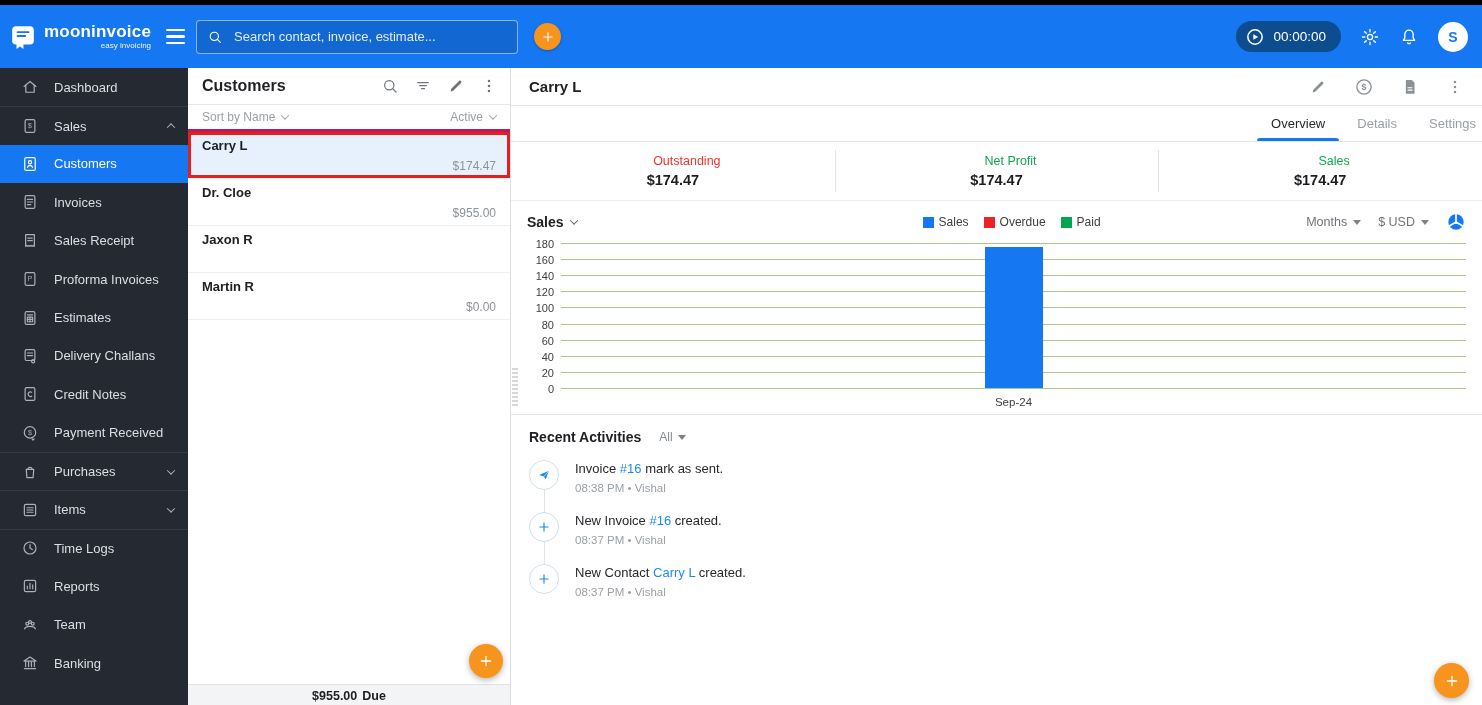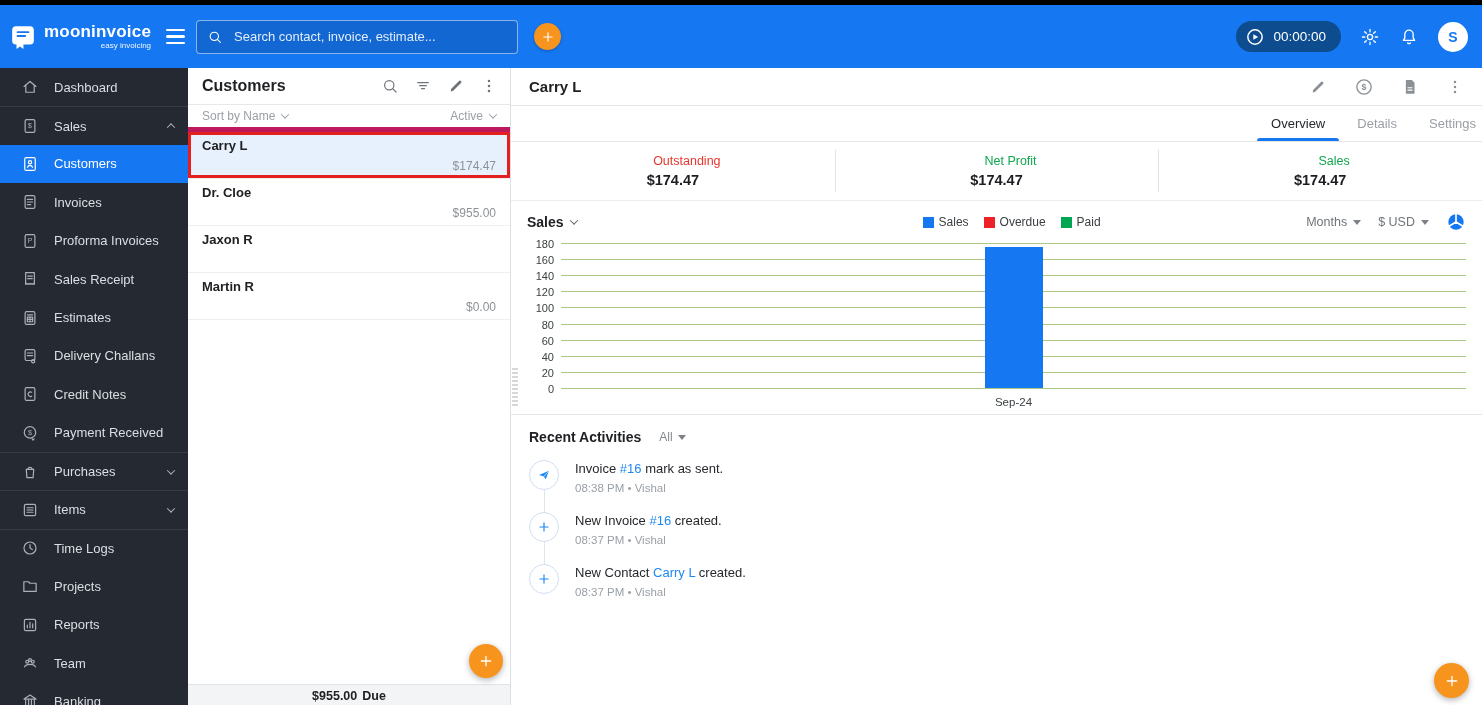--- a/index.html
+++ b/index.html
@@ -44,21 +44,21 @@
   .side-item.active{background:#1577f2;color:#fff;}
   .side-item.active .svg-icon{color:#fff;}
   .side-item .chev{margin-left:auto;color:#aeb6bf;}
 
   
   .customers{width:323px;border-right:1px solid #dcdfe3;display:flex;flex-direction:column;background:#fff;position:relative;flex:none;}
   .cust-header{height:37px;display:flex;align-items:center;padding:0 12px 0 14px;border-bottom:1px solid #e8e8e8;flex:none;}
   .cust-title{font-size:16px;font-weight:bold;color:#1f2124;flex:1;}
   .cust-icons{display:flex;gap:15px;color:#6f747a;align-items:center;}
   .cust-icons .icon-btn{color:#6f747a;}
-  .sort-row{height:27px;display:flex;align-items:center;padding:0 14px;font-size:12px;color:#9aa0a6;border-bottom:5px solid #be185d;flex:none;}
+  .sort-row{height:27px;display:flex;align-items:center;padding:0 14px;font-size:12px;color:#9aa0a6;border-bottom:3px solid #be185d;flex:none;}
   .sort-left,.sort-right{display:flex;align-items:center;gap:7px;cursor:pointer;}
   .sort-right{margin-left:auto;}
   .cust-list{flex:1;overflow:hidden;}
   .cust-row{height:47px;padding:6px 14px 5px;border-bottom:1px solid #efefef;display:flex;flex-direction:column;justify-content:space-between;cursor:pointer;}
   .cust-name{font-size:13px;font-weight:bold;color:#202124;}
   .cust-amount{font-size:12px;color:#8d9298;align-self:flex-end;}
   .cust-row.selected{background:#e7f1fd;box-shadow:inset 0 0 0 3px #e4201e;}
   .panel-fab{position:absolute;right:7px;bottom:43px;width:34px;height:34px;border-radius:50%;background:#f7941e;border:none;display:flex;align-items:center;justify-content:center;color:#fff;cursor:pointer;box-shadow:0 2px 6px rgba(0,0,0,.3);}
   .cust-footer{height:37px;background:#f3f4f6;border-top:1px solid #e2e3e5;display:flex;flex-direction:column;align-items:center;justify-content:center;gap:2px;flex:none;}
   .footer-line1{font-size:12.5px;color:#202124;font-weight:bold;}
@@ -222,34 +222,34 @@
             <svg viewBox="0 0 24 24" fill="none" stroke="currentColor" stroke-width="1.6" stroke-linecap="round" stroke-linejoin="round">
               <rect x="5.5" y="3.5" width="13" height="17" rx="2"></rect>
               <path d="M8.5 8.5h7M8.5 12h7M8.5 15.5h4.5"></path>
             </svg>
           </span>
           <span class="side-label">Invoices</span>
         </div>
         <div class="side-item">
           <span class="svg-icon ">
             <svg viewBox="0 0 24 24" fill="none" stroke="currentColor" stroke-width="1.6" stroke-linecap="round" stroke-linejoin="round">
+              <path d="M6.2 3.5h11.6v15.6l-1.45-1.2-1.45 1.2-1.45-1.2-1.45 1.2-1.45-1.2-1.45 1.2-1.45-1.2-1.45 1.2z"></path>
+              <path d="M9 8.2h6M9 11.6h6"></path>
+            </svg>
+          </span>
+          <span class="side-label">Sales Receipt</span>
+        </div>
+        <div class="side-item">
+          <span class="svg-icon ">
+            <svg viewBox="0 0 24 24" fill="none" stroke="currentColor" stroke-width="1.6" stroke-linecap="round" stroke-linejoin="round">
               <rect x="5.5" y="3.5" width="13" height="17" rx="2"></rect>
               <text x="12" y="15.3" font-size="9" text-anchor="middle" fill="currentColor" stroke="none" font-family="inherit">P</text>
             </svg>
           </span>
           <span class="side-label">Proforma Invoices</span>
-        </div>
-        <div class="side-item">
-          <span class="svg-icon ">
-            <svg viewBox="0 0 24 24" fill="none" stroke="currentColor" stroke-width="1.6" stroke-linecap="round" stroke-linejoin="round">
-              <path d="M6.2 3.5h11.6v15.6l-1.45-1.2-1.45 1.2-1.45-1.2-1.45 1.2-1.45-1.2-1.45 1.2-1.45-1.2-1.45 1.2z"></path>
-              <path d="M9 8.2h6M9 11.6h6"></path>
-            </svg>
-          </span>
-          <span class="side-label">Sales Receipt</span>
         </div>
         <div class="side-item">
           <span class="svg-icon ">
             <svg viewBox="0 0 24 24" fill="none" stroke="currentColor" stroke-width="1.6" stroke-linecap="round" stroke-linejoin="round">
               <rect x="5.5" y="3.5" width="13" height="17" rx="2"></rect>
               <path d="M8.5 7.8h7"></path>
               <rect x="8.5" y="10.8" width="7" height="6.2"></rect>
               <path d="M12 10.8V17M8.5 13.9h7"></path>
             </svg>
           </span>
@@ -305,28 +305,20 @@
           <span class="chev down"></span>
         </div>
         <div class="side-item divider">
           <span class="svg-icon ">
             <svg viewBox="0 0 24 24" fill="none" stroke="currentColor" stroke-width="1.6" stroke-linecap="round" stroke-linejoin="round">
               <circle cx="12" cy="12" r="8"></circle>
               <path d="M12 7.6V12l3.1 2"></path>
             </svg>
           </span>
           <span class="side-label">Time Logs</span>
-        </div>
-        <div class="side-item">
-          <span class="svg-icon ">
-            <svg viewBox="0 0 24 24" fill="none" stroke="currentColor" stroke-width="1.6" stroke-linecap="round" stroke-linejoin="round">
-              <path d="M3.8 6.3h6.2l1.8 2h8.4v10.9H3.8z"></path>
-            </svg>
-          </span>
-          <span class="side-label">Projects</span>
         </div>
         <div class="side-item">
           <span class="svg-icon ">
             <svg viewBox="0 0 24 24" fill="none" stroke="currentColor" stroke-width="1.6" stroke-linecap="round" stroke-linejoin="round">
               <rect x="4.5" y="4.5" width="15" height="15" rx="2"></rect>
               <path d="M8.4 15.8v-3.6M12 15.8V8.4M15.6 15.8v-5.4"></path>
             </svg>
           </span>
           <span class="side-label">Reports</span>
         </div>

